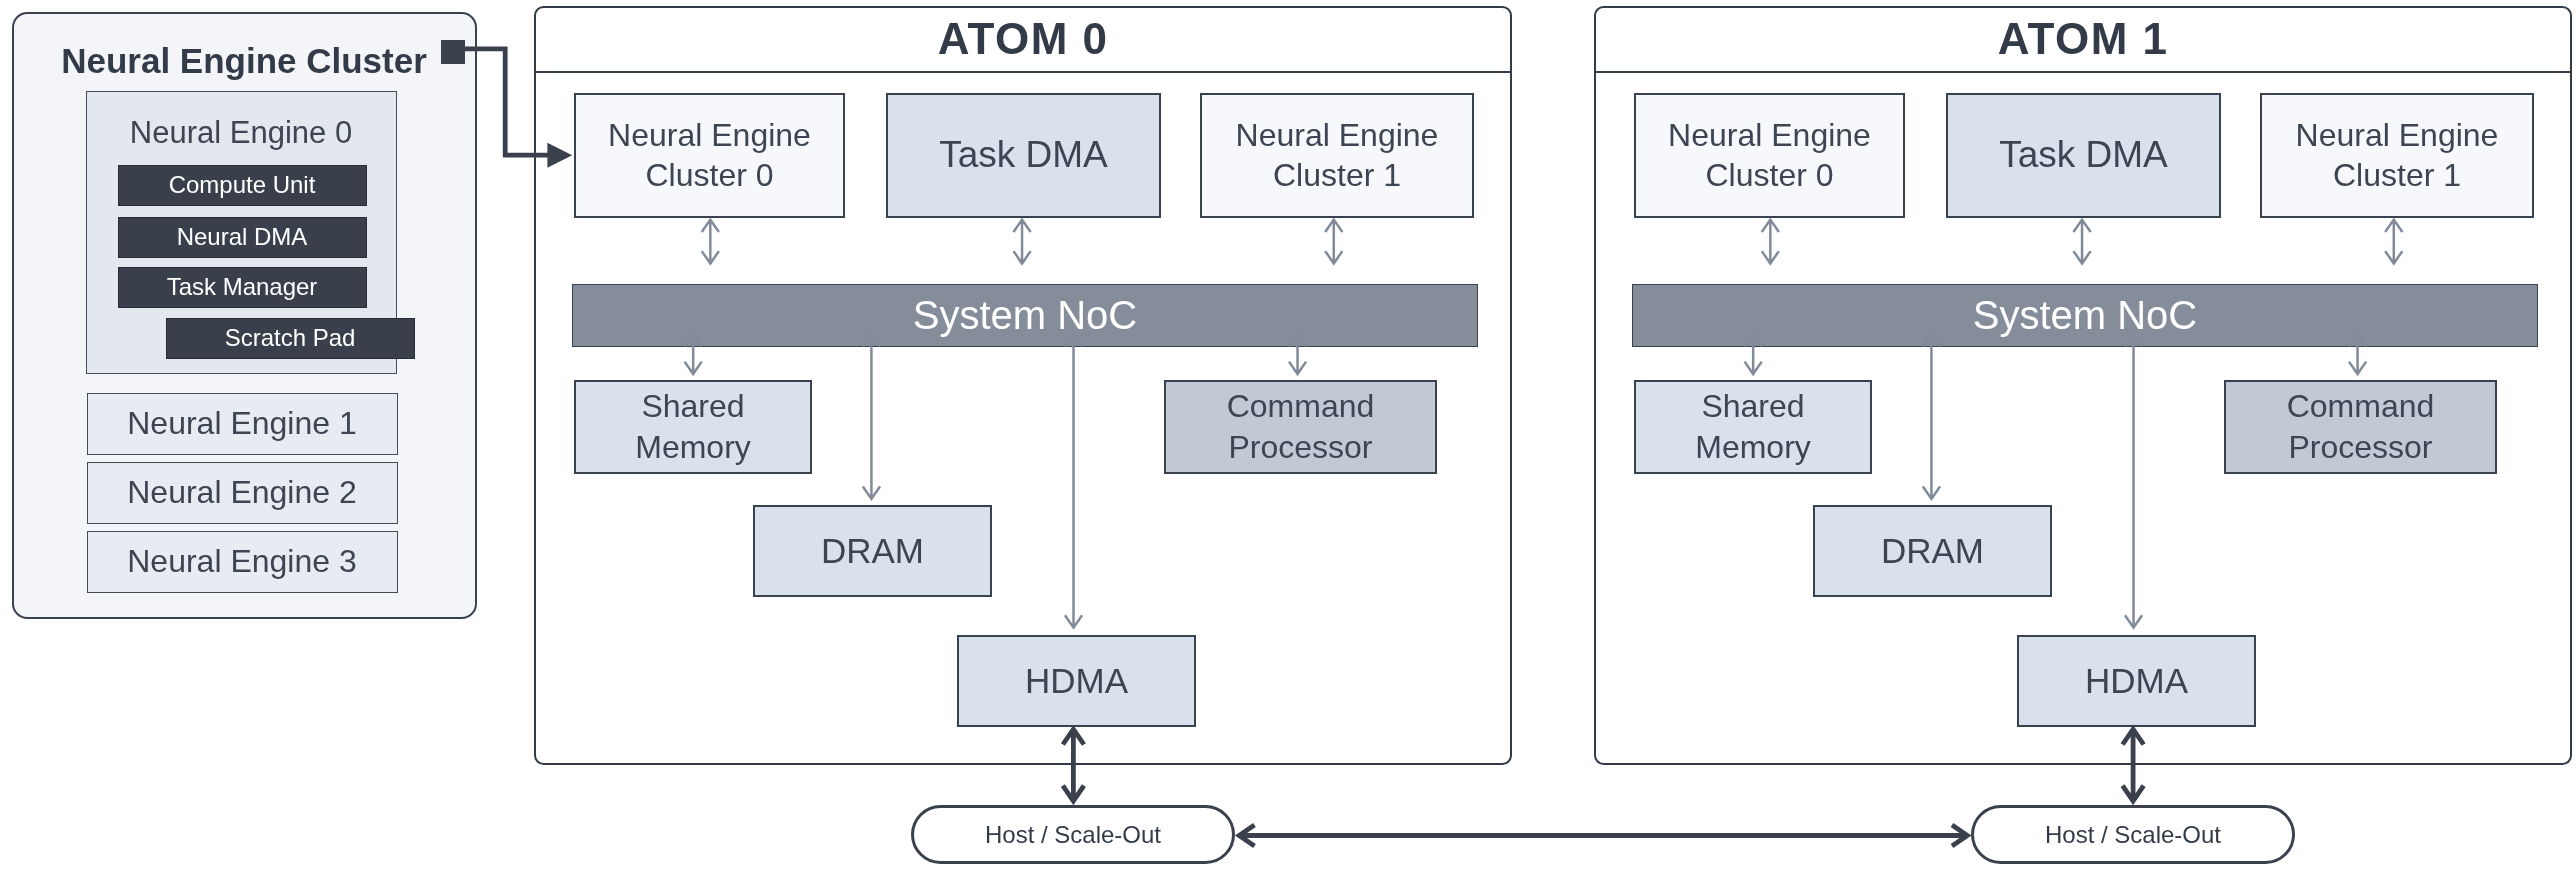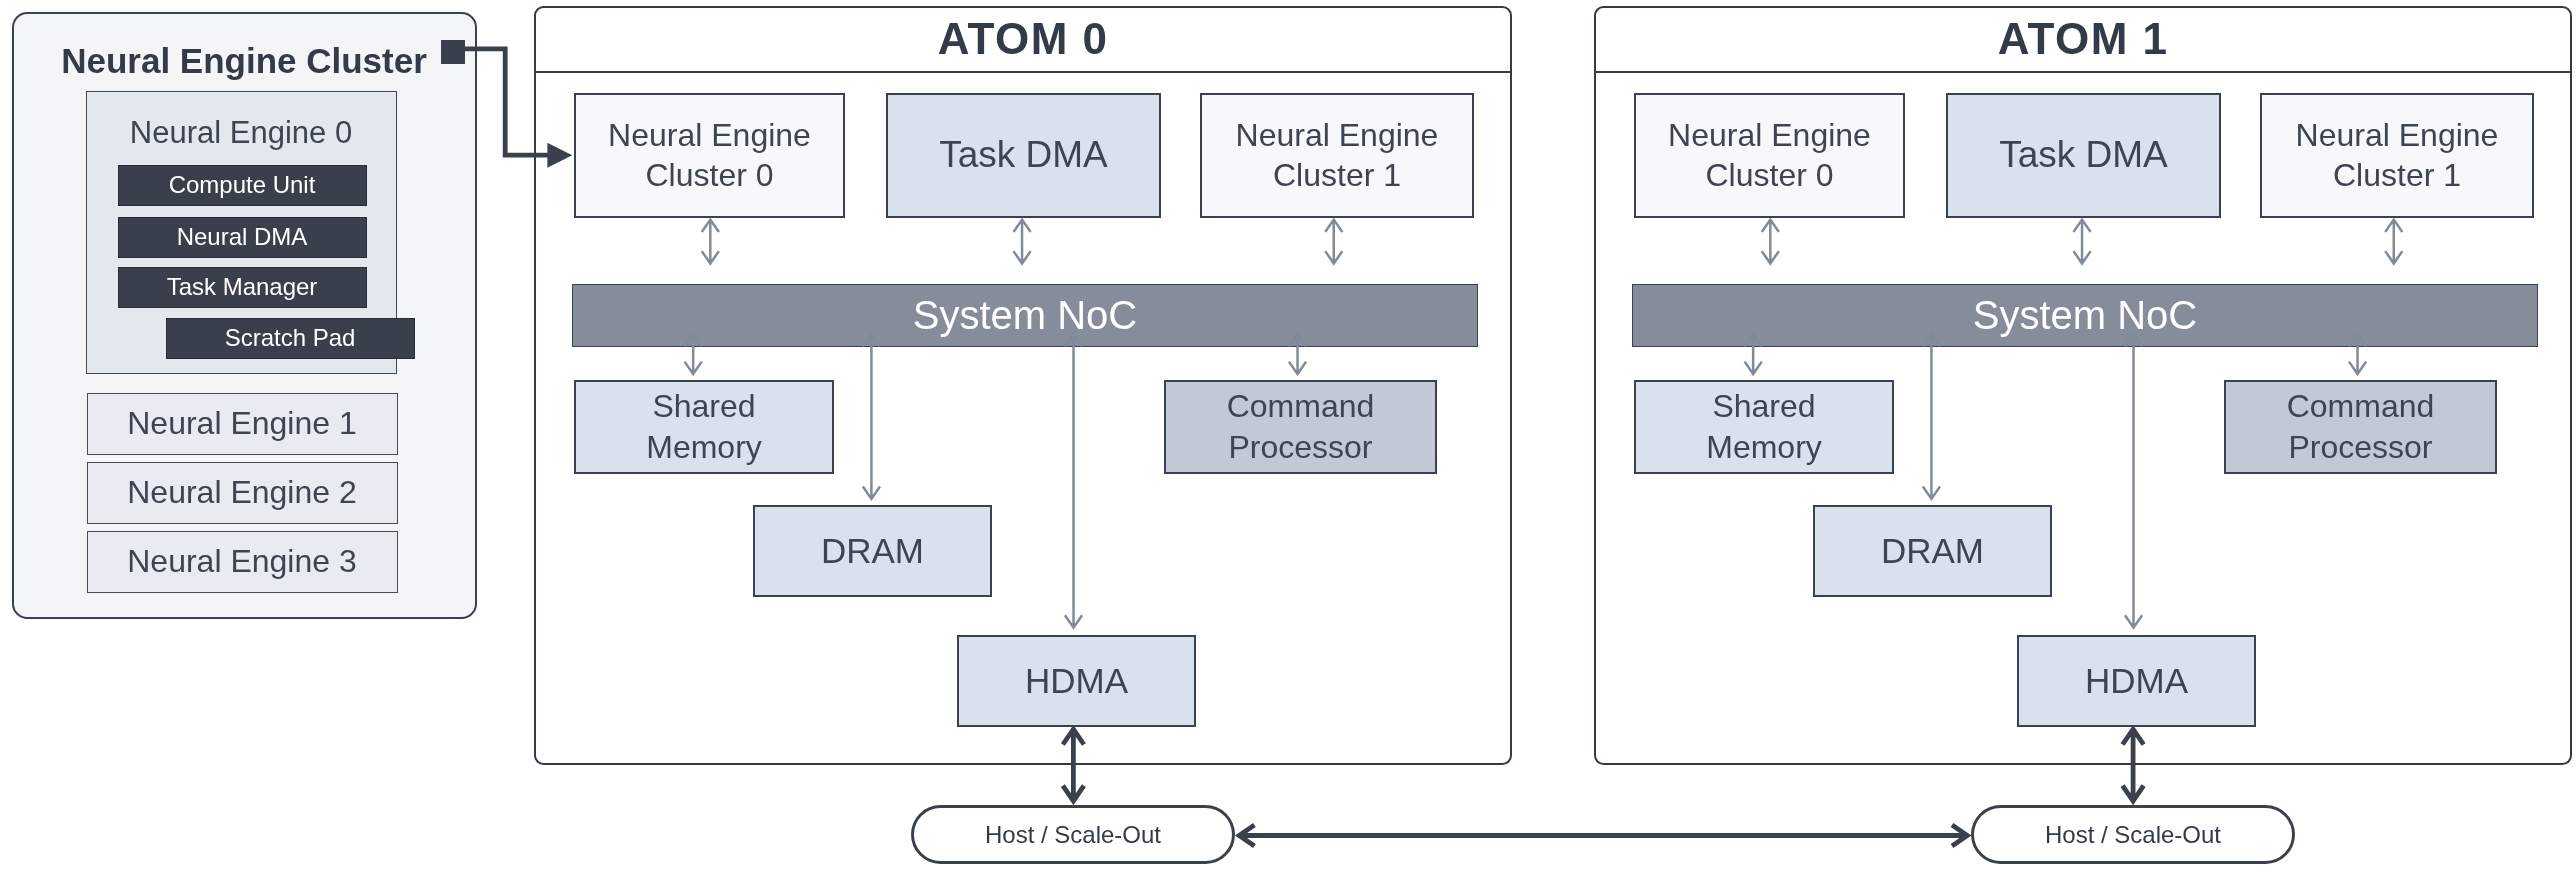--- a/index.html
+++ b/index.html
@@ -56,21 +56,21 @@
   }
   .box { border:2.9px solid #3a414f; line-height:1.26; color:#3d4553; }
   .cluster0 { left:38px;  top:85px; width:271px; height:125px; background:#f6f8fb; font-size:32px; }
   .taskdma  { left:350px; top:85px; width:275px; height:125px; background:#d9e2ec; font-size:37px; }
   .cluster1 { left:664px; top:85px; width:274px; height:125px; background:#f6f8fb; font-size:32px; }
   .noc {
     left:36px; top:276px; width:906px; height:63px;
     background:#858d9b; border:1.9px solid #3a414f;
     color:#ffffff; font-size:40px; font-weight:500;
   }
-  .sm   { left:38px;  top:372px; width:260px; height:94px; background:#d9e2ec; font-size:32px; }
+  .sm   { left:38px;  top:372px; width:238px; height:94px; background:#d9e2ec; font-size:32px; }
   .cp   { left:628px; top:372px; width:273px; height:94px; background:#c2c9d5; font-size:32px;align-items:center; }
   .dram { left:217px; top:497px; width:239px; height:92px; background:#d9e2ec; font-size:35px; }
   .hdma { left:421px; top:627px; width:239px; height:92px; background:#d9e2ec; font-size:35px; }
   .wrap-narrow { display:inline-block; max-width:153px; }
   .wrap-mid    { display:inline-block; max-width:225px; }
 
   
   .capsule {
     top:805px; width:324px; height:59px;
     background:#ffffff; border:3.8px solid #3a414d; border-radius:33px;

